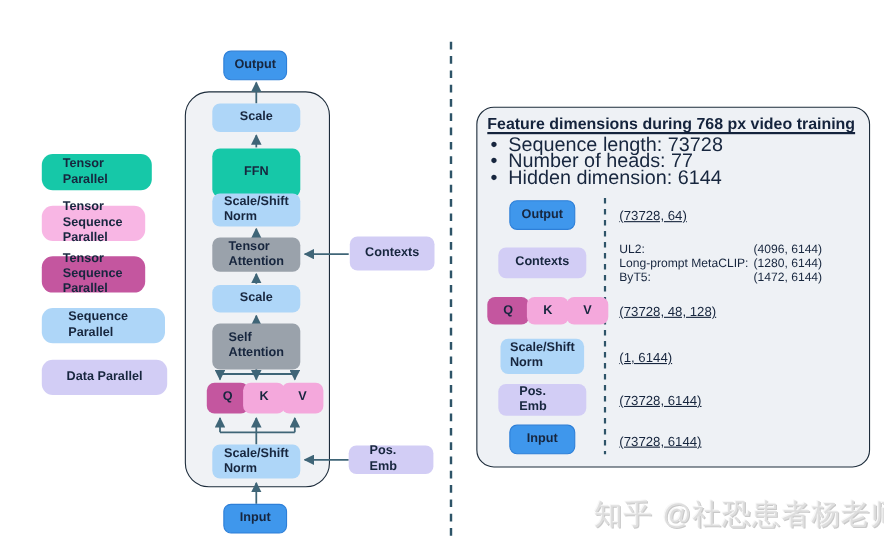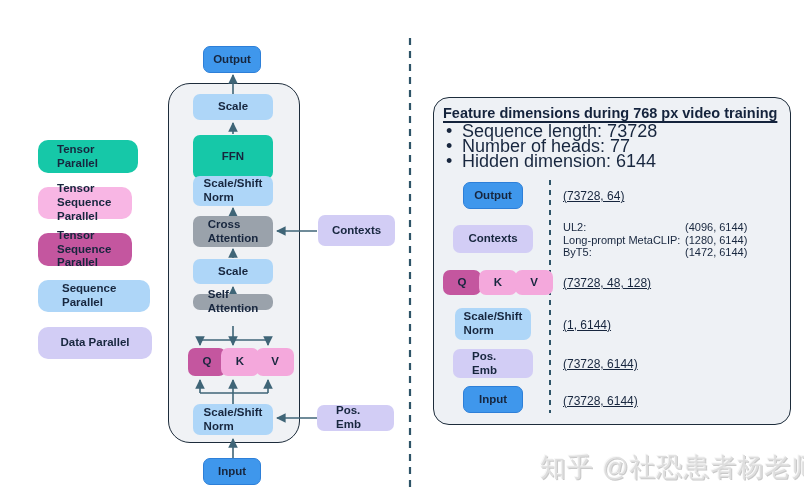--- a/index.html
+++ b/index.html
@@ -99,23 +99,23 @@
       <span style="max-width:64px;">Sequence Parallel</span>
     </div>
   <div class="box legend-item lav" style="left:38px; top:327px; width:114px; height:32px;">
       <span>Data Parallel</span>
     </div>
 
   <div class="box blue" style="left:203px; top:46px;  width:58px; height:27px;">Output</div>
   <div class="box lightblue" style="left:193px; top:94px;  width:80px; height:26px;">Scale</div>
   <div class="box teal" style="left:193px; top:135px; width:80px; height:44px;">FFN</div>
   <div class="box lightblue" style="left:193px; top:176px; width:80px; height:30px;">Scale/Shift Norm</div>
-  <div class="box grayb" style="left:193px; top:216px; width:80px; height:31px;">Cross Attention</div>
+  <div class="box grayb" style="left:193px; top:216px; width:80px; height:31px;">Tensor Attention</div>
   <div class="box lightblue" style="left:193px; top:259px; width:80px; height:25px;">Scale</div>
-  <div class="box grayb" style="left:193px; top:294px; width:80px; height:16px;">Self Attention</div>
+  <div class="box grayb" style="left:193px; top:294px; width:80px; height:42px;">Self Attention</div>
   <div class="box magenta" style="left:188px; top:348px; width:25px; height:28px;">Q</div>
   <div class="box pink" style="left:221px; top:348px; width:25px; height:28px;">K</div>
   <div class="box pink" style="left:256px; top:348px; width:25px; height:28px;">V</div>
   <div class="box lightblue" style="left:193px; top:404px; width:80px; height:31px;">Scale/Shift Norm</div>
   <div class="box blue" style="left:203px; top:458px; width:58px; height:27px;">Input</div>
 
   <div class="box lav" style="left:318px; top:215px; width:77px; height:31px;">Contexts</div>
   <div class="box lav" style="left:317px; top:405px; width:77px; height:26px;">Pos. Emb</div>
 
   <div class="panel-title">Feature dimensions during 768 px video training</div>

